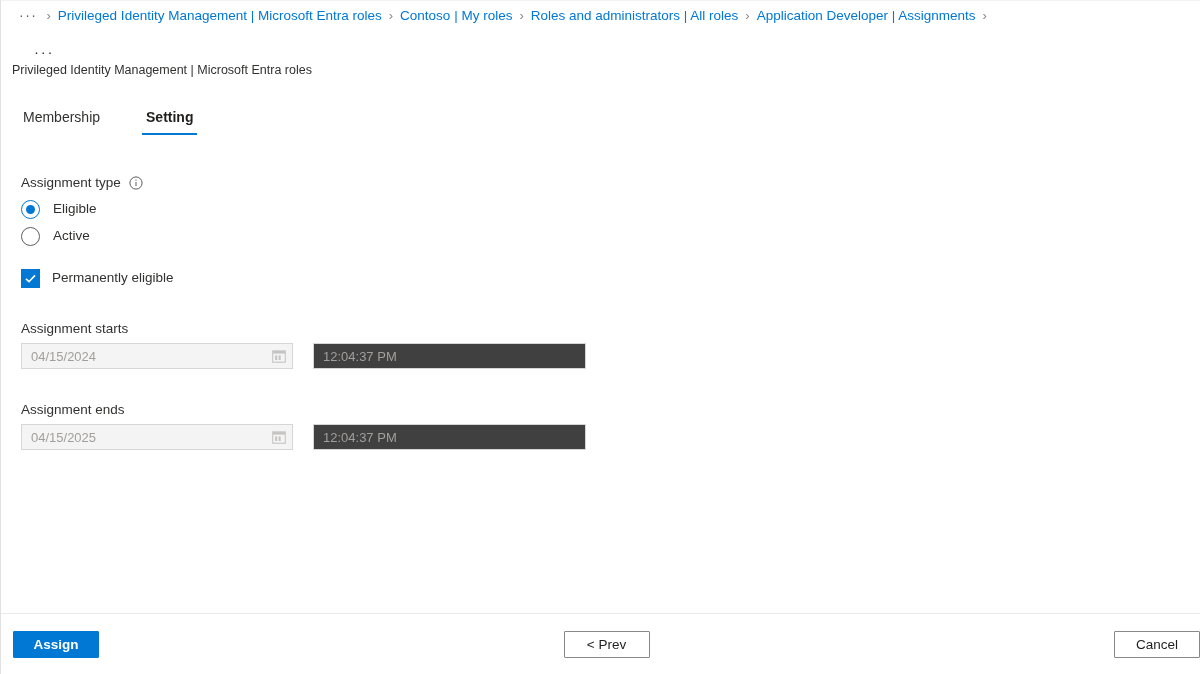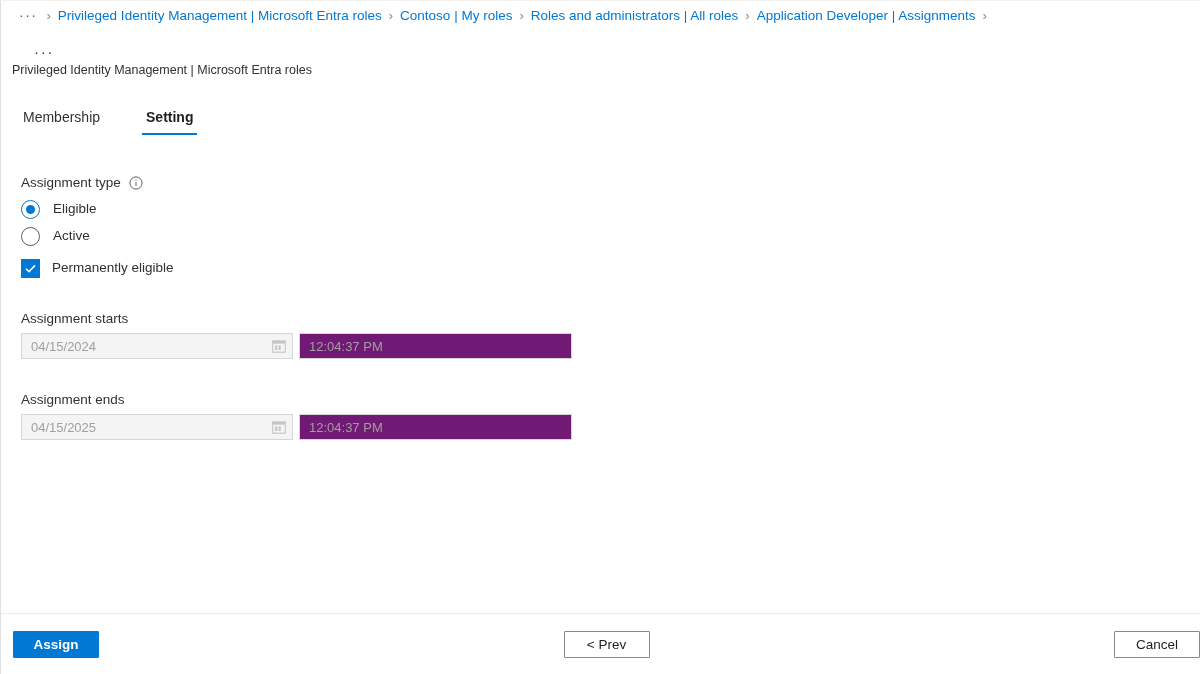--- a/index.html
+++ b/index.html
@@ -189,21 +189,21 @@
   .note-text {
     font-size: 13.5px;
     color: #323130;
     margin-top: 41px;
     margin-bottom: 0;
   }
 
   .checkbox-row {
     display: flex;
     align-items: center;
-    margin-top: 12px;
+    margin-top: 22px;
     cursor: pointer;
     width: max-content;
   }
   .checkbox {
     width: 19px;
     height: 19px;
     box-sizing: border-box;
     border: 1px solid #0078d4;
     background: #0078d4;
     display: inline-flex;
@@ -241,25 +241,25 @@
     padding: 0 6px 0 9px;
     font-size: 13px;
     color: #a19f9d;
     cursor: default;
   }
   .time-input {
     width: 273px;
     height: 26px;
     box-sizing: border-box;
     border: 1px solid #d6d6d6;
-    background: #701a75;
+    background: #404040;
     display: flex;
     align-items: center;
     padding: 0 9px;
-    margin-left: 6px;
+    margin-left: 20px;
     font-size: 13px;
     color: #a19f9d;
     cursor: default;
   }
   .cal-icon {
     width: 14px;
     height: 14px;
     flex: 0 0 auto;
     opacity: 0.55;
   }

